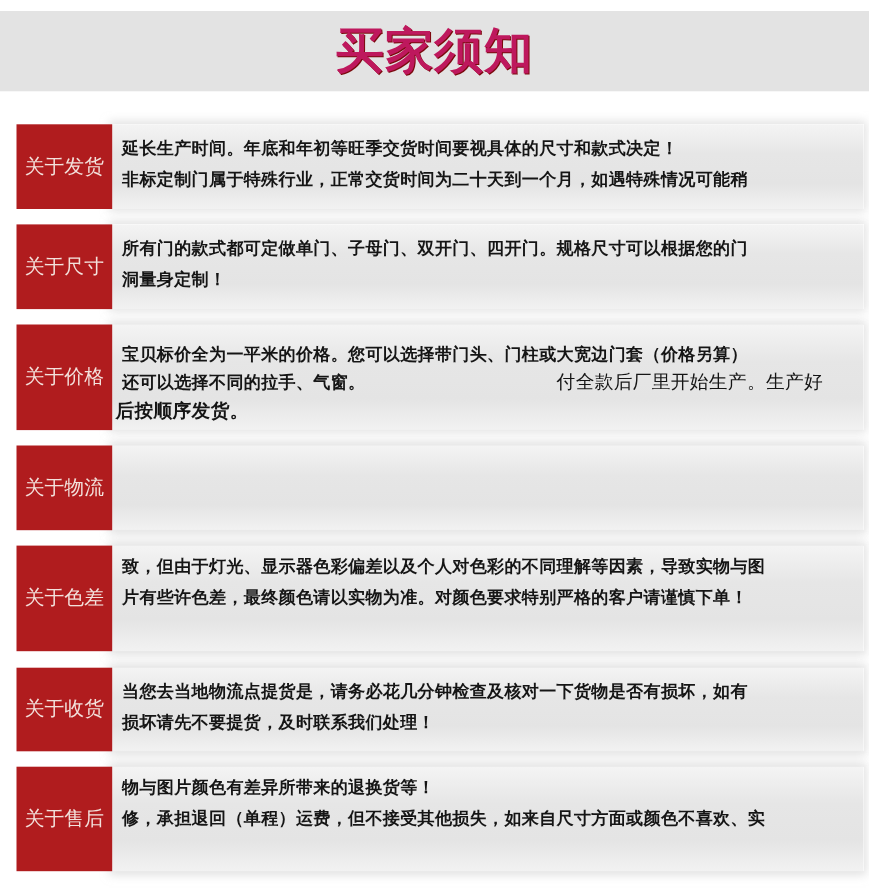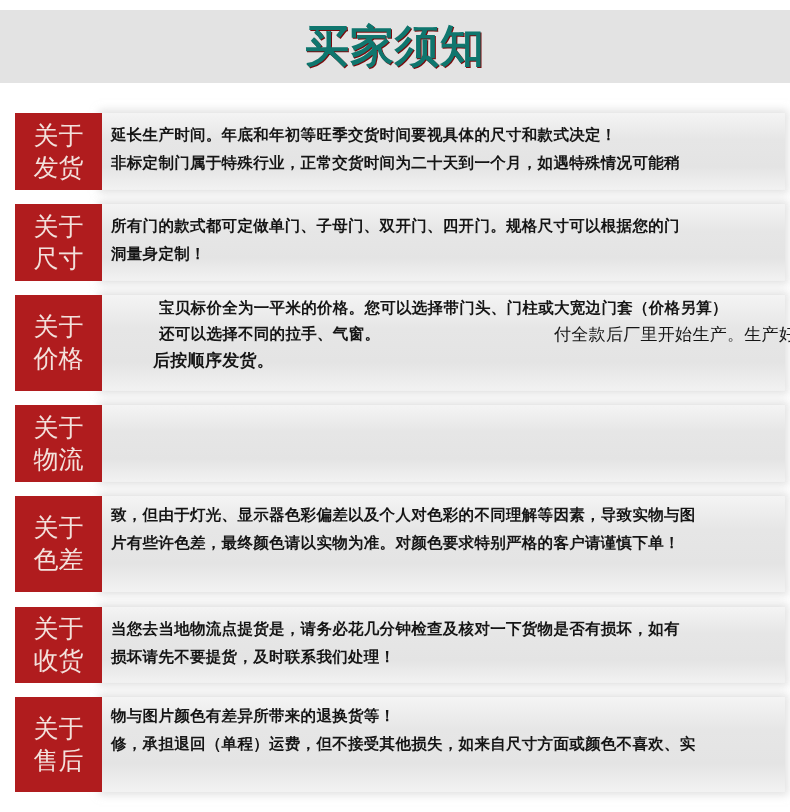--- a/index.html
+++ b/index.html
@@ -1,28 +1,28 @@
 <!DOCTYPE html>
 <html><head>
 <meta charset="utf-8">
 <style>
   html, body { margin:0; padding:0; background:#ffffff; }
   body { width:790px; height:812px; position:relative; overflow:hidden;
          font-family:"DejaVu Sans", "Liberation Sans", sans-serif; }
   .banner { position:absolute; left:0; top:10px; width:790px; height:73px;
             background:#e3e3e3; display:flex; align-items:center; justify-content:center; }
-  .banner-title { color:#0f766e; font-size:44px; font-weight:bold; letter-spacing:1px;
+  .banner-title { color:#be185d; font-size:44px; font-weight:bold; letter-spacing:1px;
                   text-shadow:1px 1px 0 #7a0a0c; }
   .section { position:absolute; left:15px; width:770px; }
   .panel { position:absolute; left:87px; top:0; right:0; bottom:0;
            background:linear-gradient(to bottom, #f4f4f4 0%, #e6e6e6 35%, #e4e4e4 70%, #f2f2f2 100%);
            box-shadow:0 0 8px 3px rgba(200,200,200,0.55); }
   .tag { position:absolute; left:0; top:0; width:87px; bottom:0; background:#b01c1e;
-         display:flex; flex-direction:column; align-items:center; justify-content:center;
-         color:#f3e1dc; font-size:25px; line-height:32px; z-index:2; }
+         display:flex; flex-direction:row; align-items:center; justify-content:center;
+         color:#f3e1dc; font-size:18px; line-height:32px; z-index:2; }
   .tag span { display:block; }
   .text { position:absolute; left:96px; right:8px; top:8px; z-index:2;
           font-size:15.5px; font-weight:bold; color:#151515; line-height:28px; letter-spacing:0.3px; }
   .text .line { display:block; white-space:nowrap; }
   .text .light { font-weight:normal; font-size:17px; }
 </style>
 </head>
 <body>
 
 <div class="banner">
@@ -52,21 +52,21 @@
     <span class="line">洞量身定制！</span>
   </div>
 </div>
 
 <div class="section" style="top:295px;height:96px;">
   <div class="panel"></div>
   <div class="tag">
     <span>关于</span>
     <span>价格</span>
   </div>
-  <div class="text" style="top:0;line-height:26px;margin-left:48px;">
+  <div class="text" style="top:14px;line-height:26px;">
     <span class="line">宝贝标价全为一平米的价格。您可以选择带门头、门柱或大宽边门套（价格另算）</span>
     <span class="line" style="position:relative;">
       <span>还可以选择不同的拉手、气窗。</span>
       <span class="light" style="position:absolute;left:395px;top:0;text-align:center;">付全款后厂里开始生产。生产好</span>
     </span>
     <span class="line light" style="margin-left:-6px;font-weight:bold;">后按顺序发货。</span>
   </div>
 </div>
 
 <div class="section" style="top:405px;height:77px;">

